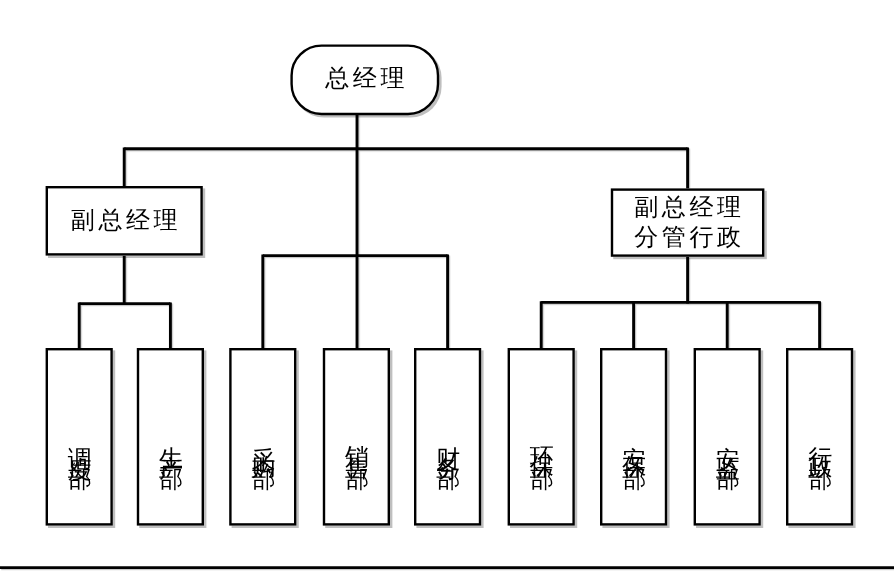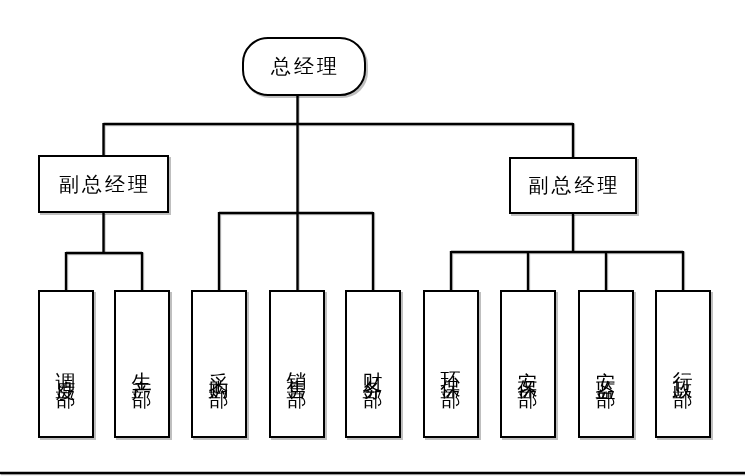--- a/index.html
+++ b/index.html
@@ -96,20 +96,21 @@
   <div class="node node-root">
     <span class="hlabel">总经理</span>
   </div>
 
   <div class="node node-vp-left">
     <span class="hlabel">副总经理</span>
   </div>
 
   <div class="node node-vp-right">
     <span class="hlabel">副总经理</span>
+    <span class="hlabel">分管行政</span>
   </div>
 
   <div class="node node-dept" style="left:38px">
     <span class="vlabel">调度部</span>
   </div>
   <div class="node node-dept" style="left:114px">
     <span class="vlabel">生产部</span>
   </div>
   <div class="node node-dept" style="left:191px">
     <span class="vlabel">采购部</span>

